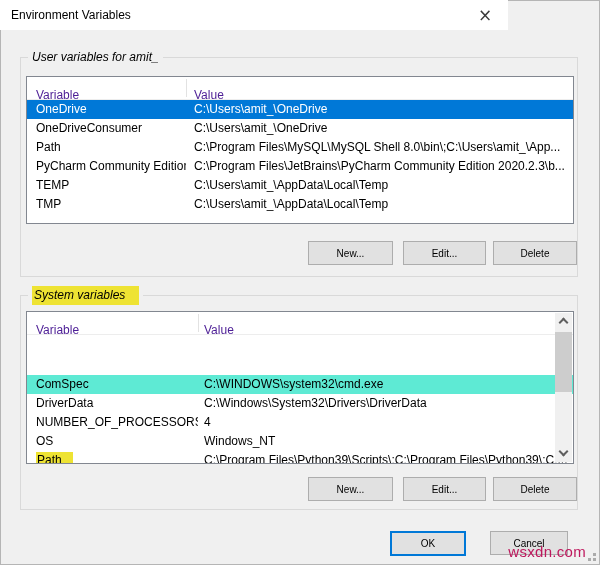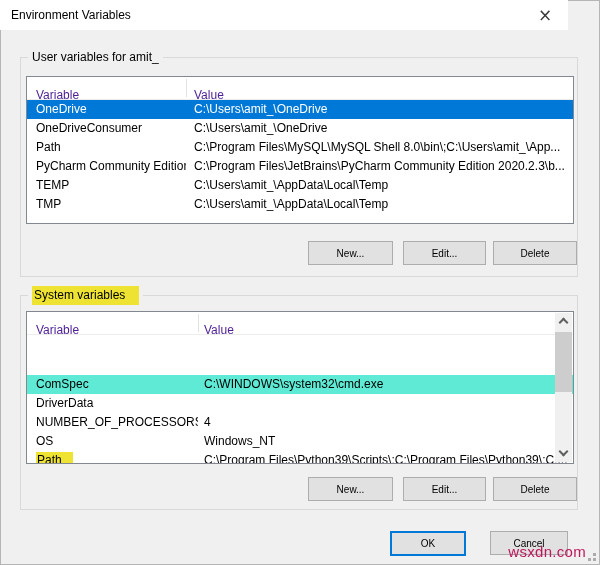--- a/index.html
+++ b/index.html
@@ -2,31 +2,31 @@
 <html><head>
 <meta charset="utf-8">
 <style>
   * { margin:0; padding:0; box-sizing:border-box; }
   html,body { background:#fff; }
   body { font-family:"Liberation Sans", sans-serif; font-size:12px; color:#000; }
 
   .dialog { position:relative; width:600px; height:565px; background:#f0f0f0;
             overflow:hidden; box-shadow: inset 0 0 0 1px #b5b5b5; }
 
-  .titlebar { position:absolute; left:0; top:0; width:568px; height:30px; background:#ffffff; }
+  .titlebar { position:absolute; left:0; top:0; width:508px; height:30px; background:#ffffff; }
   .win-title { position:absolute; left:11px; top:8px; font-size:12px; color:#000; }
   .close-btn { position:absolute; right:1px; top:1px; width:44px; height:28px;
                border:none; background:transparent; cursor:pointer; }
   .close-x { display:block; font-size:17px; line-height:28px; text-align:center; color:#3b3b3b;
              font-family:"DejaVu Sans", sans-serif; }
 
   .groupbox { position:absolute; border:1px solid #d9d9d9; }
   #gb-user { left:20px; top:57px; width:558px; height:220px; }
   #gb-sys  { left:20px; top:295px; width:558px; height:215px; }
-  .gb-label { position:absolute; top:-9px; left:7px; background:#f0f0f0; padding:1px 4px; white-space:nowrap; }
+  .gb-label { position:absolute; top:-9px; left:7px; background:#f0f0f0; padding:1px 4px; white-space:nowrap;font-style:italic; }
   .marker { background:#eee333; padding:2px 14px 3px 2px; }
 
   .listview { position:absolute; background:#fff; border:1px solid #828790; overflow:hidden; }
   #lv-user { left:26px; top:76px;  width:548px; height:148px; }
   #lv-sys  { left:26px; top:311px; width:548px; height:153px; }
 
   .lv-header { position:relative; height:23px; border-bottom:1px solid #ededed; }
   .hcell { position:absolute; top:11px; color:#4c1d95; }
   .hcell.c1 { left:9px; }
   #lv-user .hcell.c2 { left:167px; }
@@ -135,20 +135,21 @@
       <span class="hdivider"></span>
       <span class="hcell c2">Value</span>
     </div>
     <div class="lv-body">
         <div class="trow shaded">
           <span class="tcell var"><span class="vlabel">ComSpec</span></span>
           <span class="tcell val">C:\WINDOWS\system32\cmd.exe</span>
         </div>
         <div class="trow">
           <span class="tcell var"><span class="vlabel">DriverData</span></span>
+          <span class="tcell val">C:\Windows\System32\Drivers\DriverData</span>
         </div>
         <div class="trow">
           <span class="tcell var"><span class="vlabel">NUMBER_OF_PROCESSORS</span></span>
           <span class="tcell val">4</span>
         </div>
         <div class="trow">
           <span class="tcell var"><span class="vlabel">OS</span></span>
           <span class="tcell val">Windows_NT</span>
         </div>
         <div class="trow">

